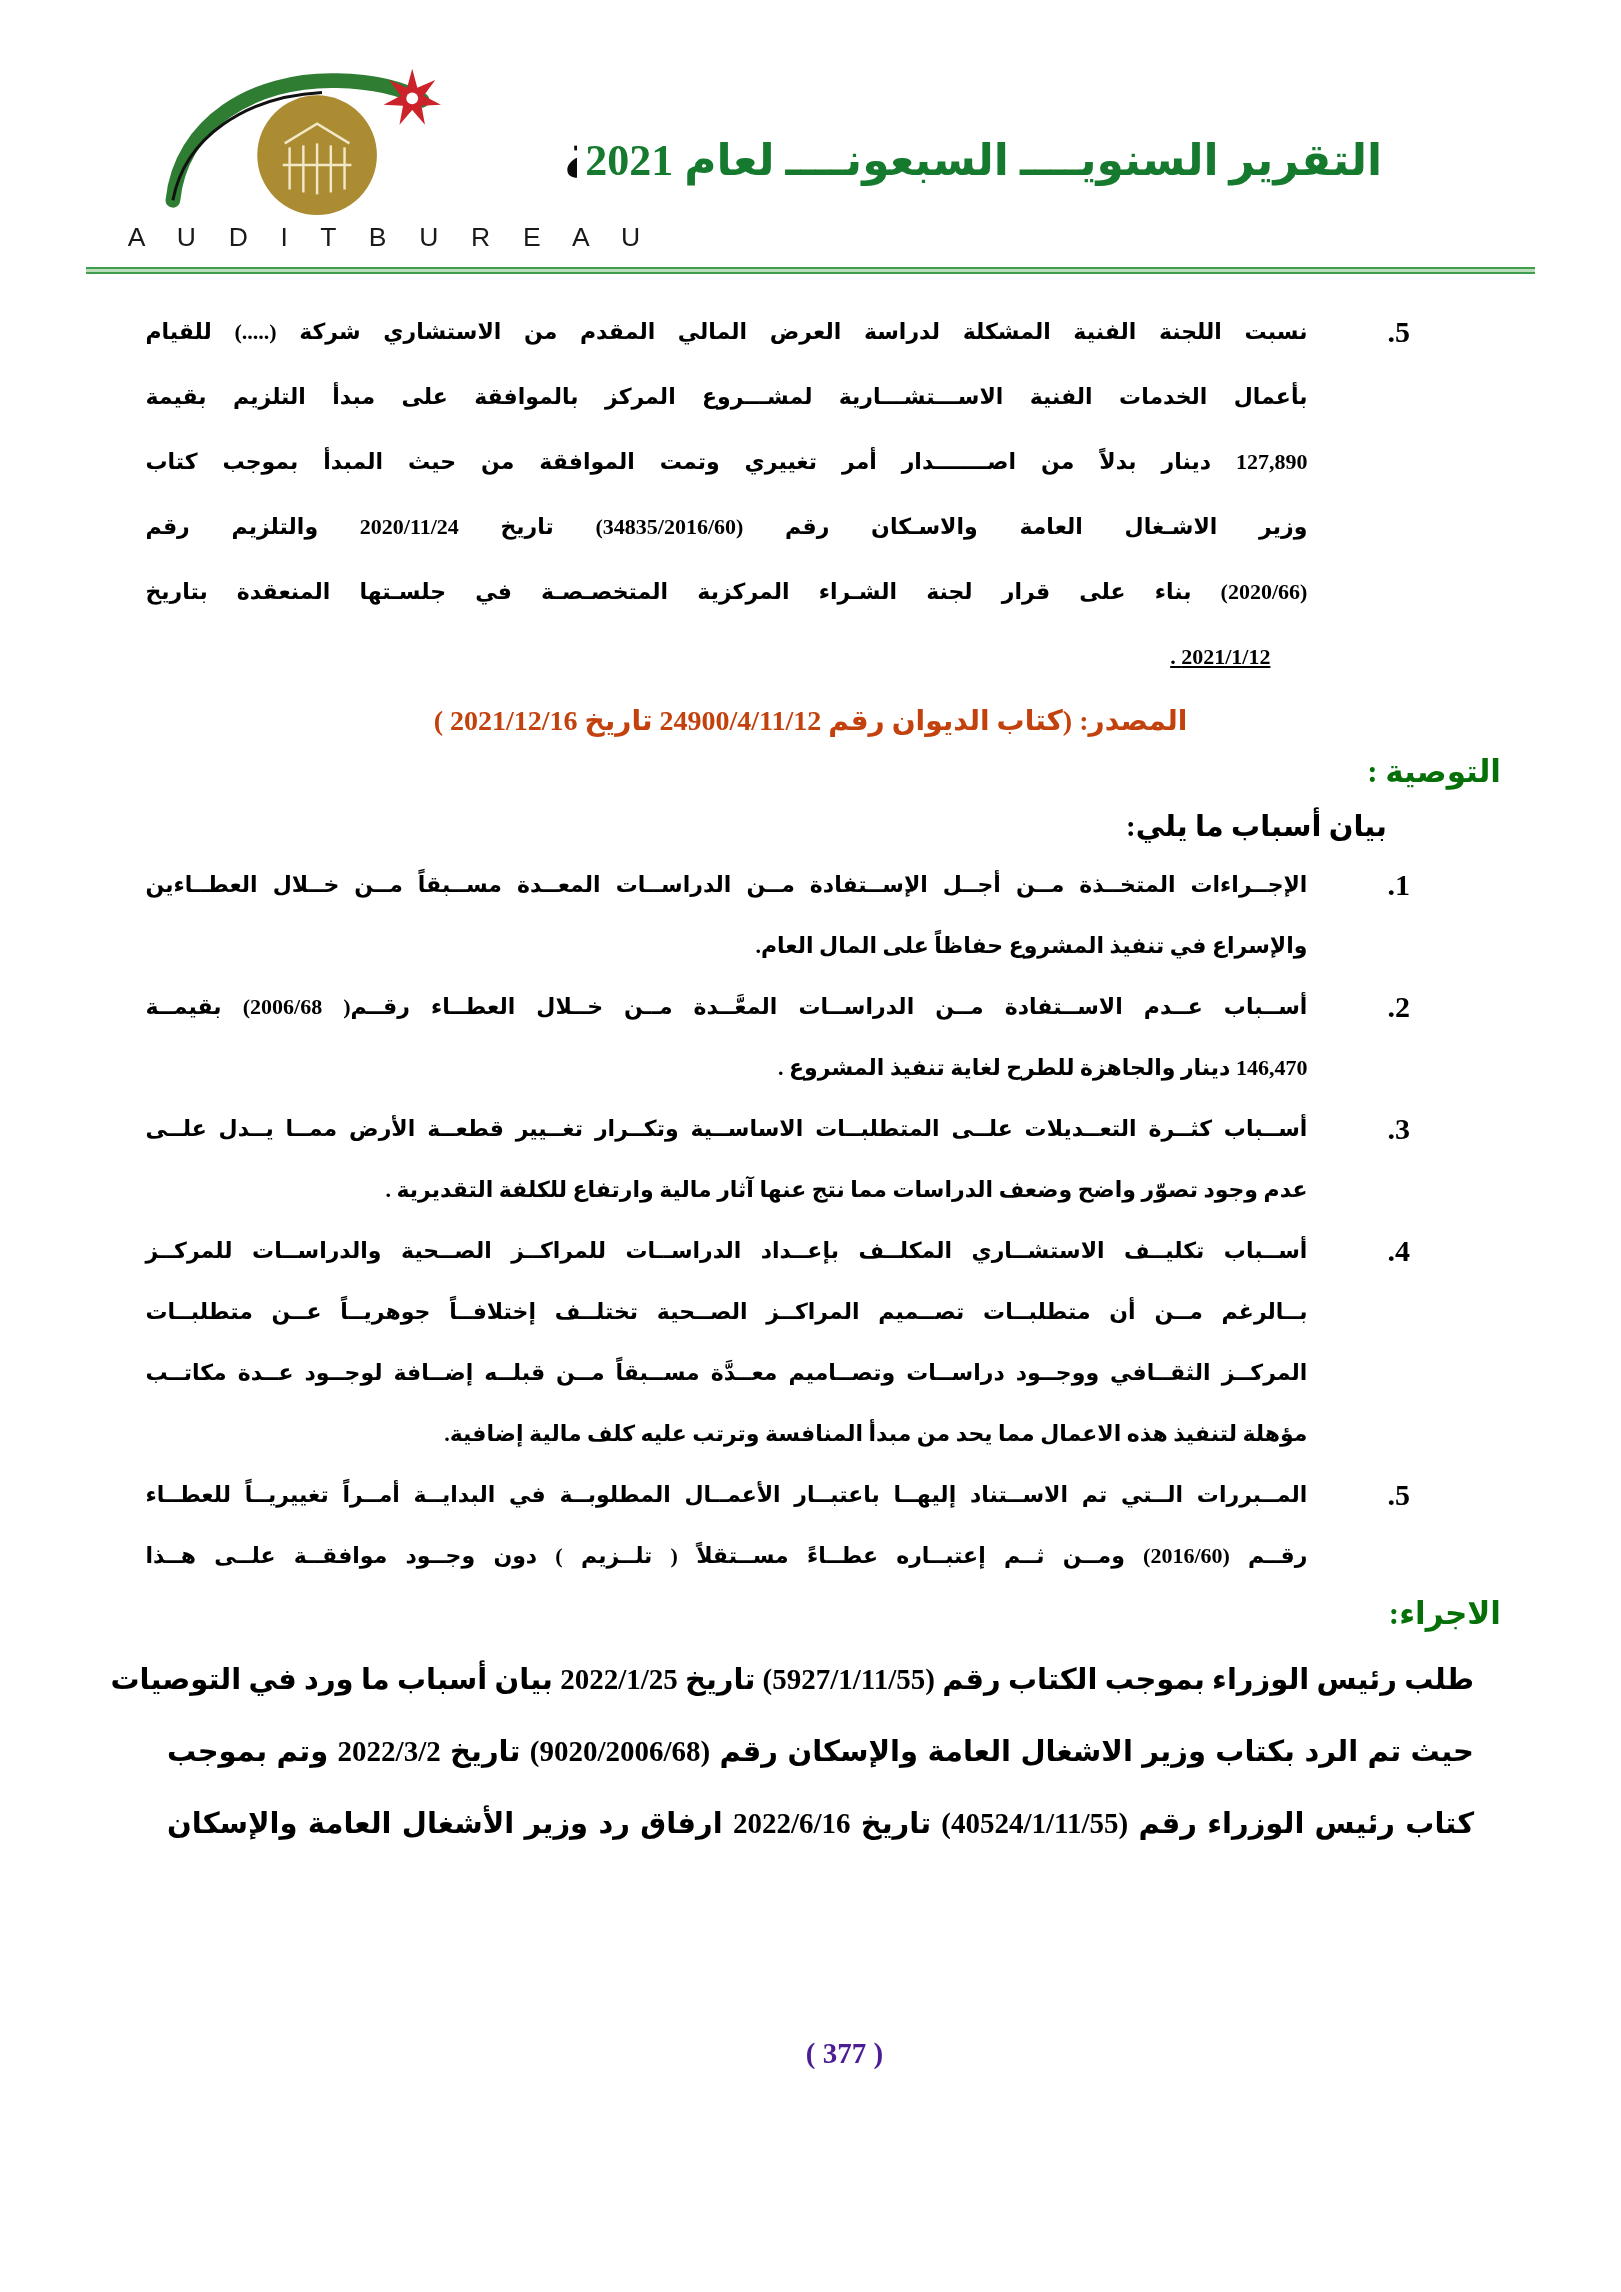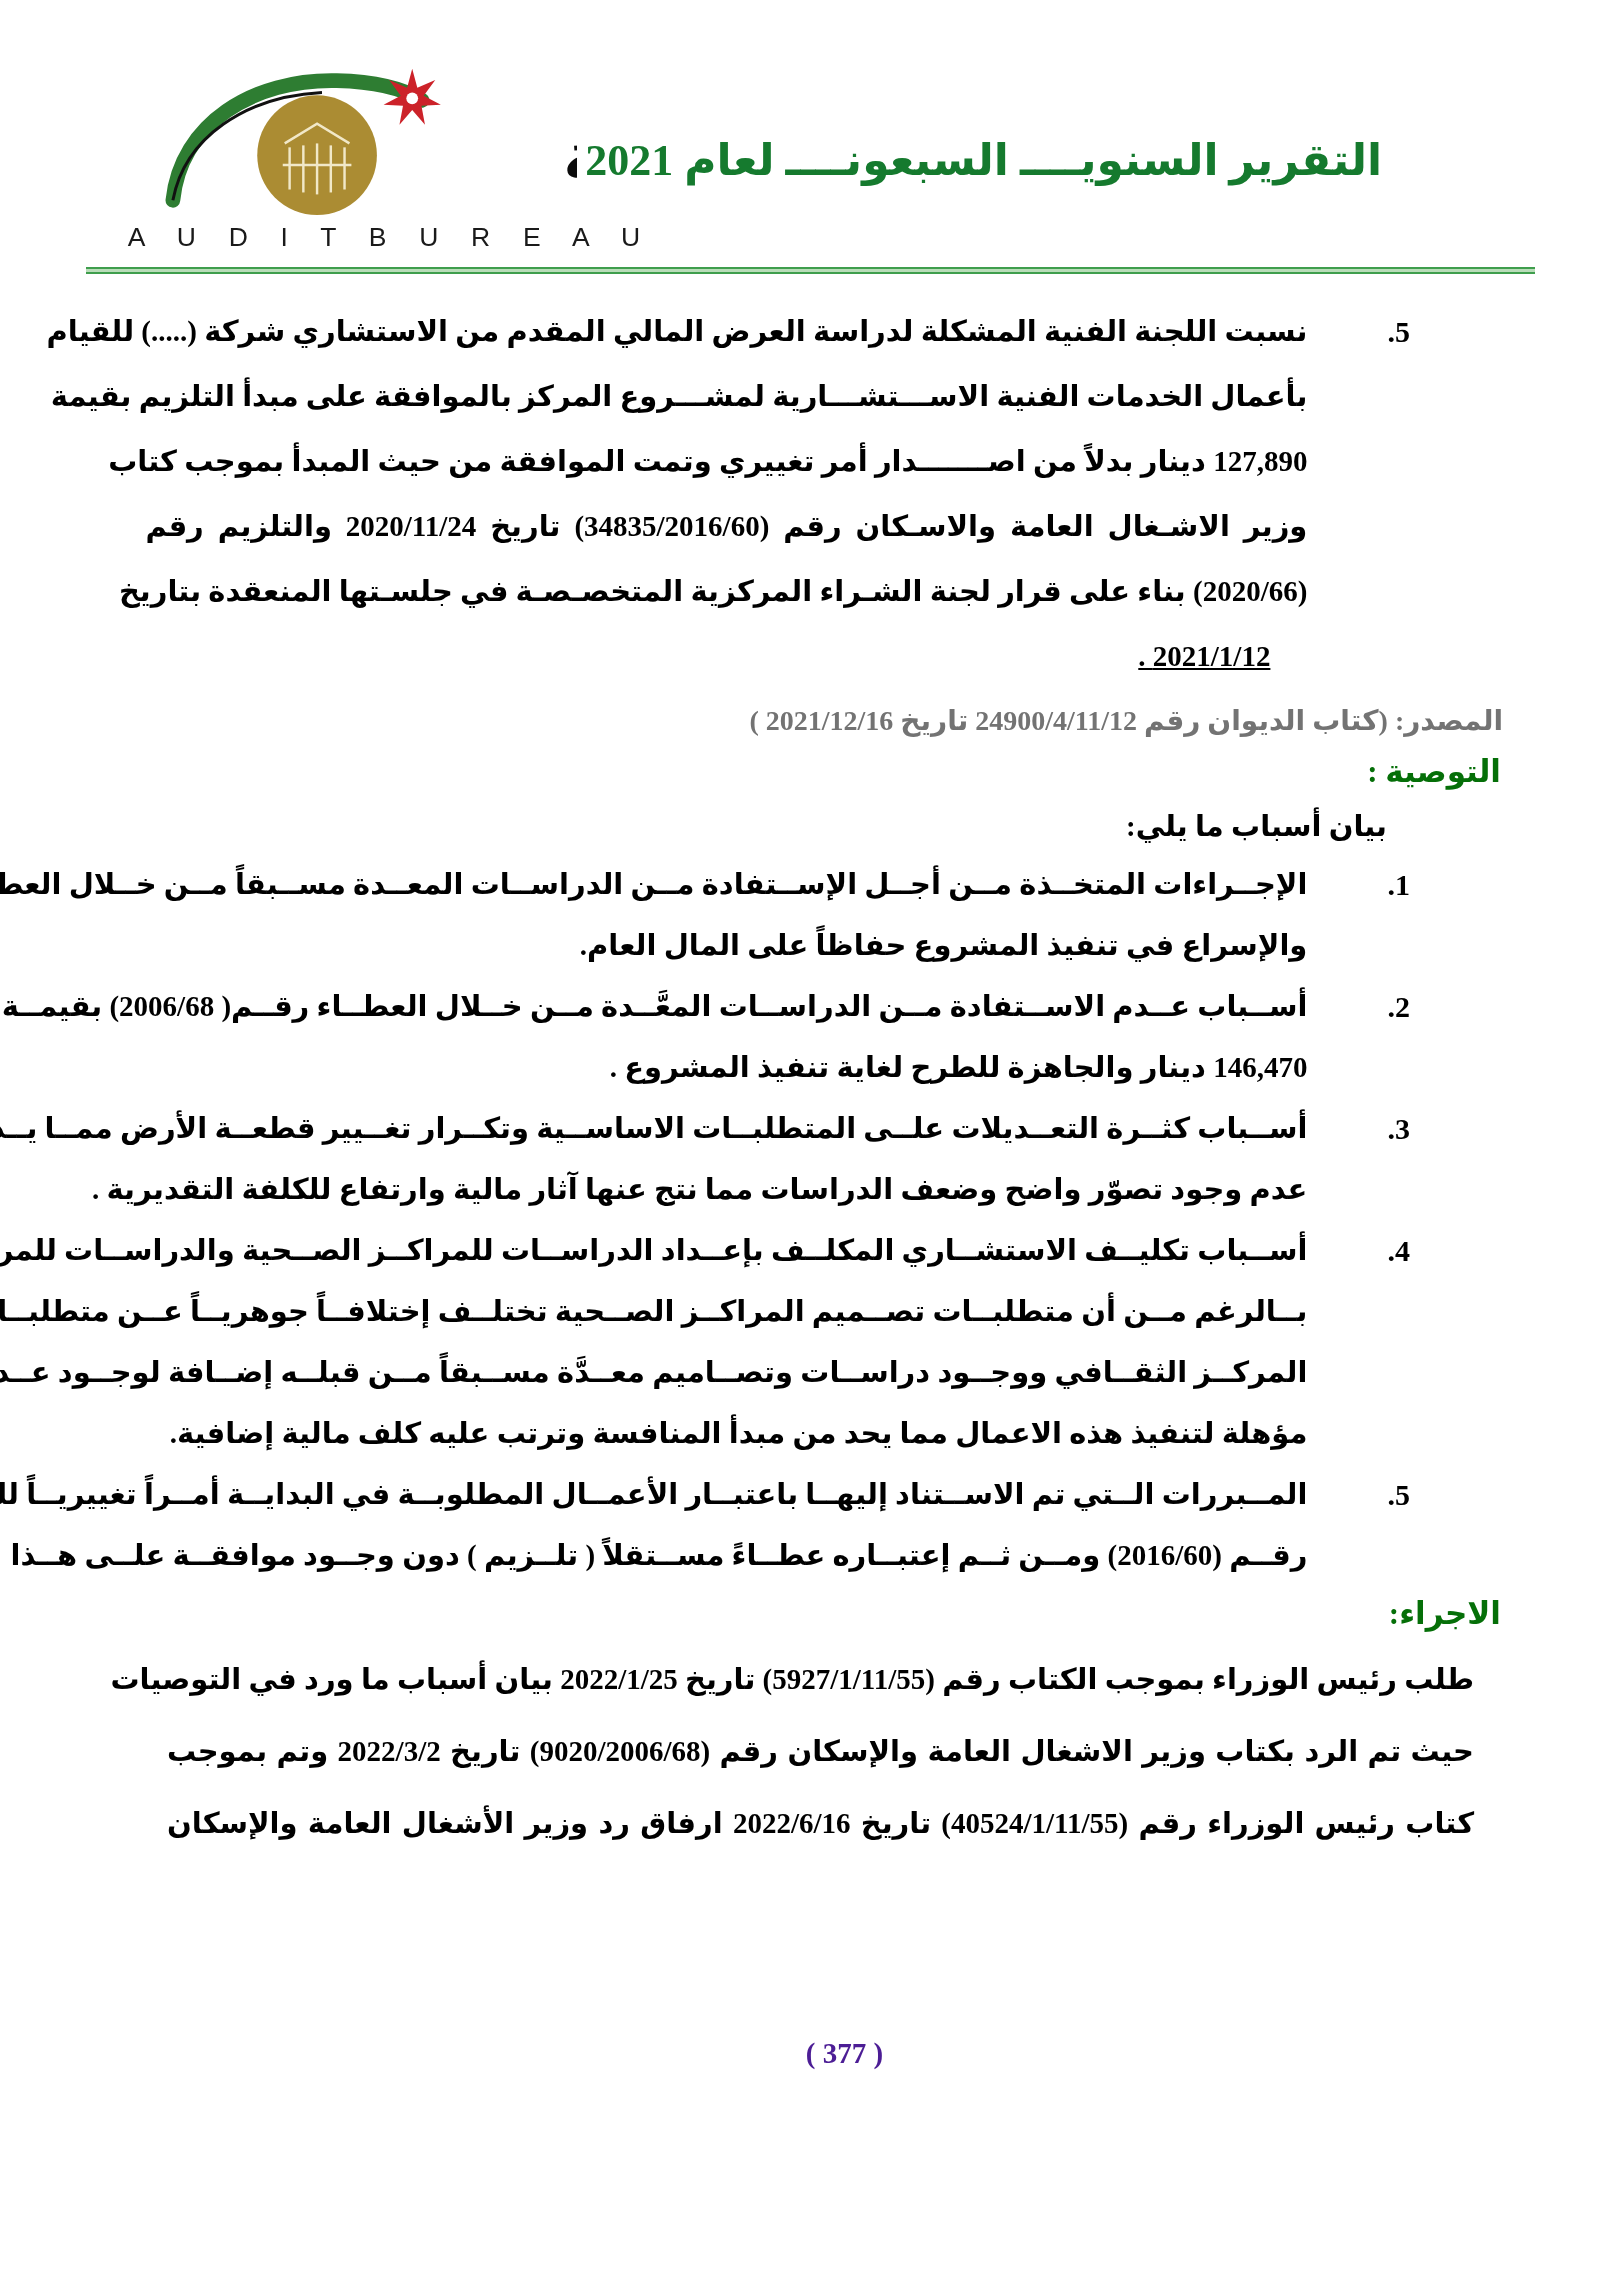--- a/index.html
+++ b/index.html
@@ -42,29 +42,29 @@
   .justify{text-align:justify;text-align-last:justify;text-justify:inter-word;}
   .right{text-align:right;}
   .left{text-align:left;}
   .date{text-align:right;padding-left:0;padding-right:37px;text-decoration:underline;}
   .lrow{display:flex;margin:0 0 0 27.4px;padding-right:0;margin-right:0;}
   .lrow .num{
     flex:none;width:83px;margin-right:0;
     font-size:30px;font-weight:bold;text-align:right;line-height:61px;
   }
   .lrow{margin-right:93px;margin-left:27.4px;}
-  .lrow .ltext{flex:1;min-width:0;padding-right:19.6px;font-size:29px;font-weight:bold;}
+  .lrow .ltext{flex:1;min-width:0;padding-right:19.6px;font-size:22px;font-weight:bold;}
   .ltext .line{line-height:61px;}
   .case .num{line-height:65px;}
   .case .ltext .line{line-height:65px;}
   .case{margin-top:15.7px;}
   .source{
     margin-top:7.8px;
-    color:#737373;font-weight:bold;font-size:28px;line-height:47px;
-    text-align:right;white-space:nowrap;
+    color:#c2410c;font-weight:bold;font-size:28px;line-height:47px;
+    text-align:center;white-space:nowrap;
   }
   .ghead{
     margin:3.9px 2px 0 0;
     color:#056f08;font-weight:bold;font-size:31px;line-height:47px;
     text-align:right;
   }
   .intro{
     margin:3.9px 116px 0 0;
     font-size:29px;font-weight:bold;line-height:55px;text-align:right;
   }

